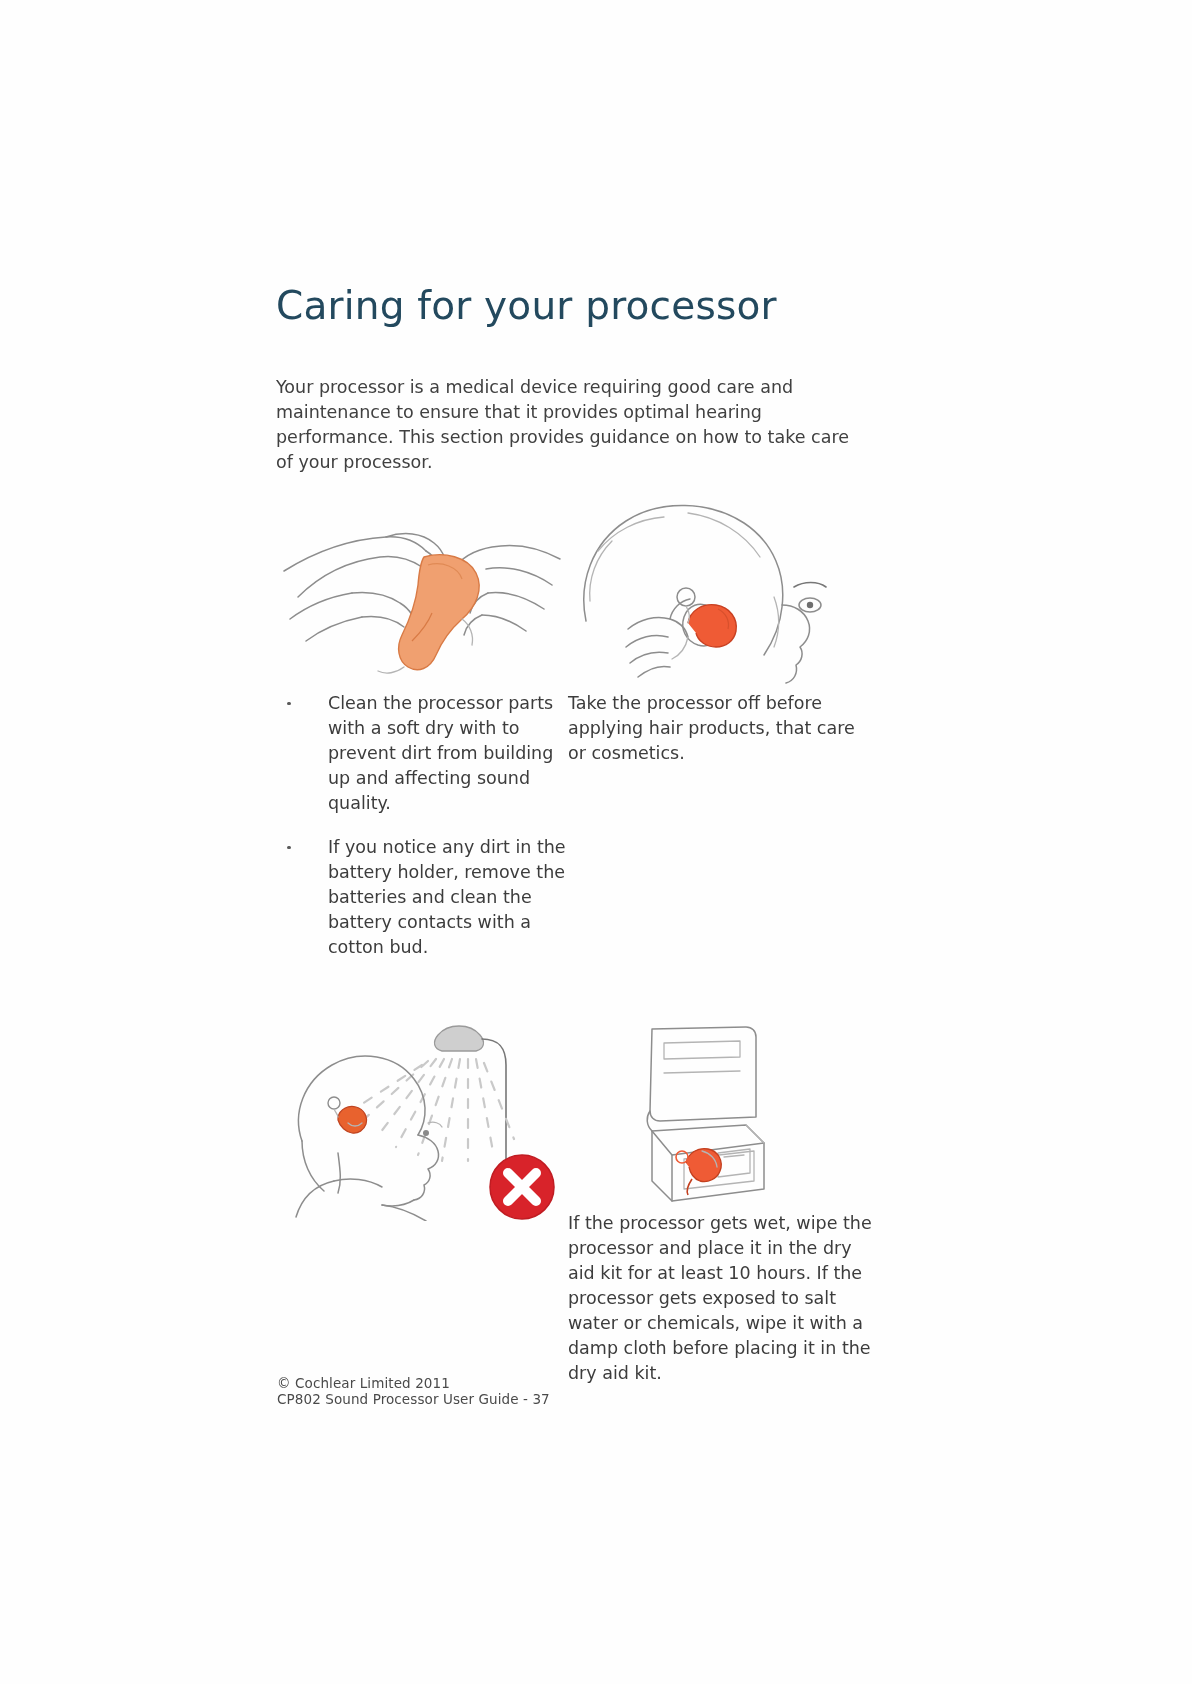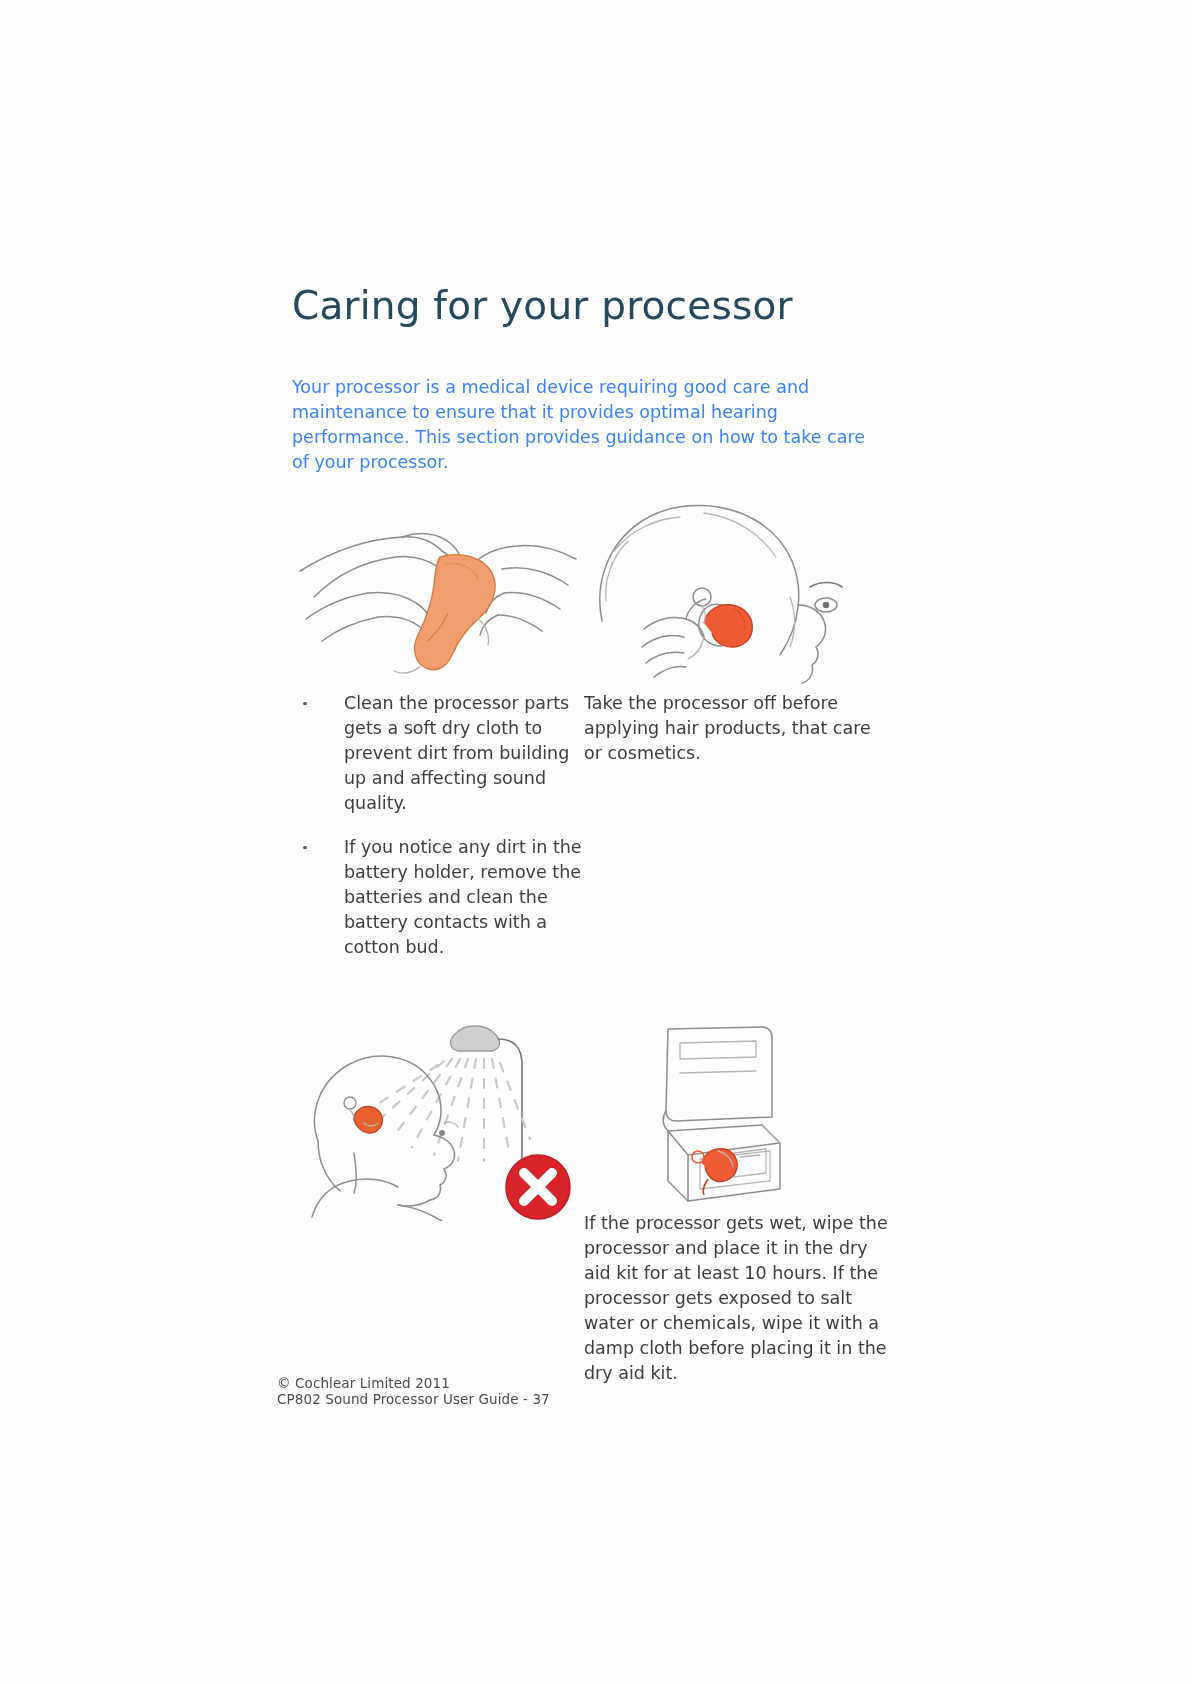--- a/index.html
+++ b/index.html
@@ -20,39 +20,39 @@
     position: absolute;
     left: 0; top: 0;
     width: 1192px;
     height: 1684px;
     background: #fefefe;
   }
 
   
   .content {
     position: absolute;
-    left: 292px;
+    left: 276px;
     top: 286px;
     width: 600px;
   }
 
   .page-title {
     font-size: 39px;
     font-weight: 400;
     letter-spacing: 0.2px;
     color: #23495e;
     margin: 0 0 48px 0;
     line-height: 1.05;
     font-family: "DejaVu Sans", "Liberation Sans", sans-serif;
   }
 
   .intro {
     font-size: 17.5px;
     line-height: 25px;
-    color: #3b82f6;
+    color: #404040;
     margin: 0 0 26px 0;
     width: 585px;
   }
 
   
   .row {
     display: flex;
     width: 600px;
     gap: 0px;
   }
@@ -160,21 +160,21 @@
             <path d="M136 140 C144 132 152 122 156 112" fill="none" stroke="#d87a45" stroke-width="1.2"></path>
 
             <path class="ln-l" d="M128 166 C120 172 110 174 102 170"></path>
             <path class="ln-l" d="M186 118 C194 124 198 134 196 144"></path>
           </svg>
         </div>
 
         <ul class="bullets">
           <li>
             <span class="dot"></span>
-            <span>Clean the processor parts gets a soft dry cloth to prevent dirt from building up and affecting sound quality.</span>
+            <span>Clean the processor parts with a soft dry with to prevent dirt from building up and affecting sound quality.</span>
           </li>
           <li>
             <span class="dot"></span>
             <span>If you notice any dirt in the battery holder, remove the batteries and clean the battery contacts with a cotton bud.</span>
           </li>
         </ul>
       </div>
 
       <div class="col-right">
         <div class="fig">

